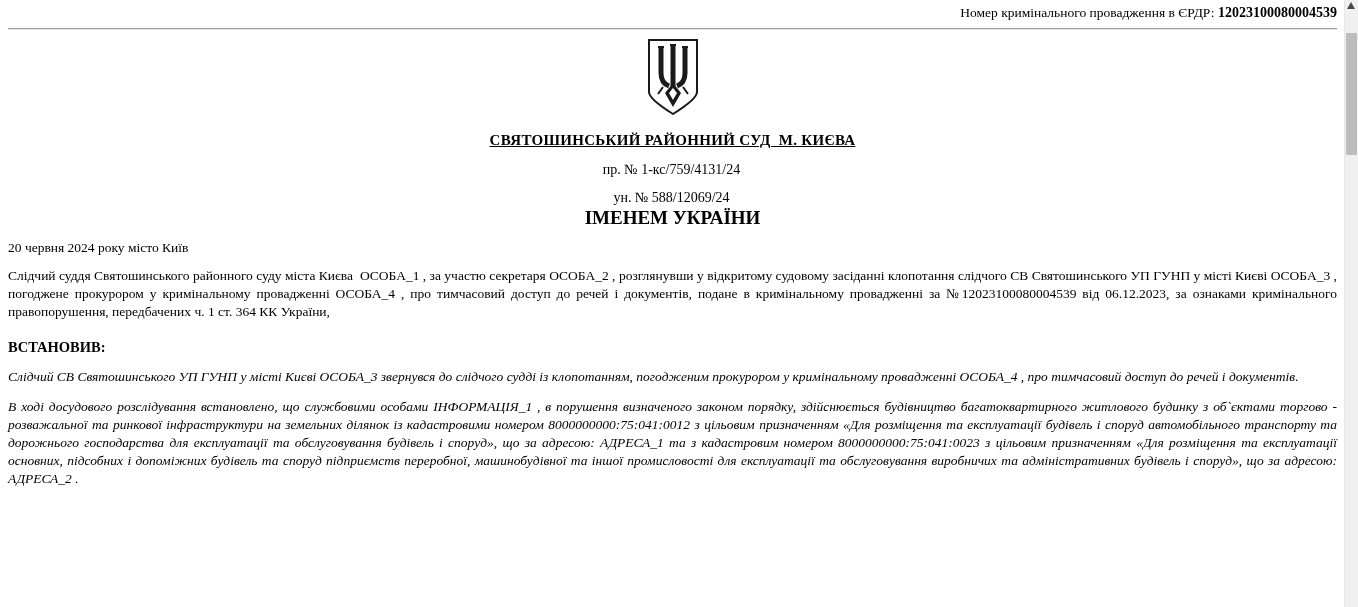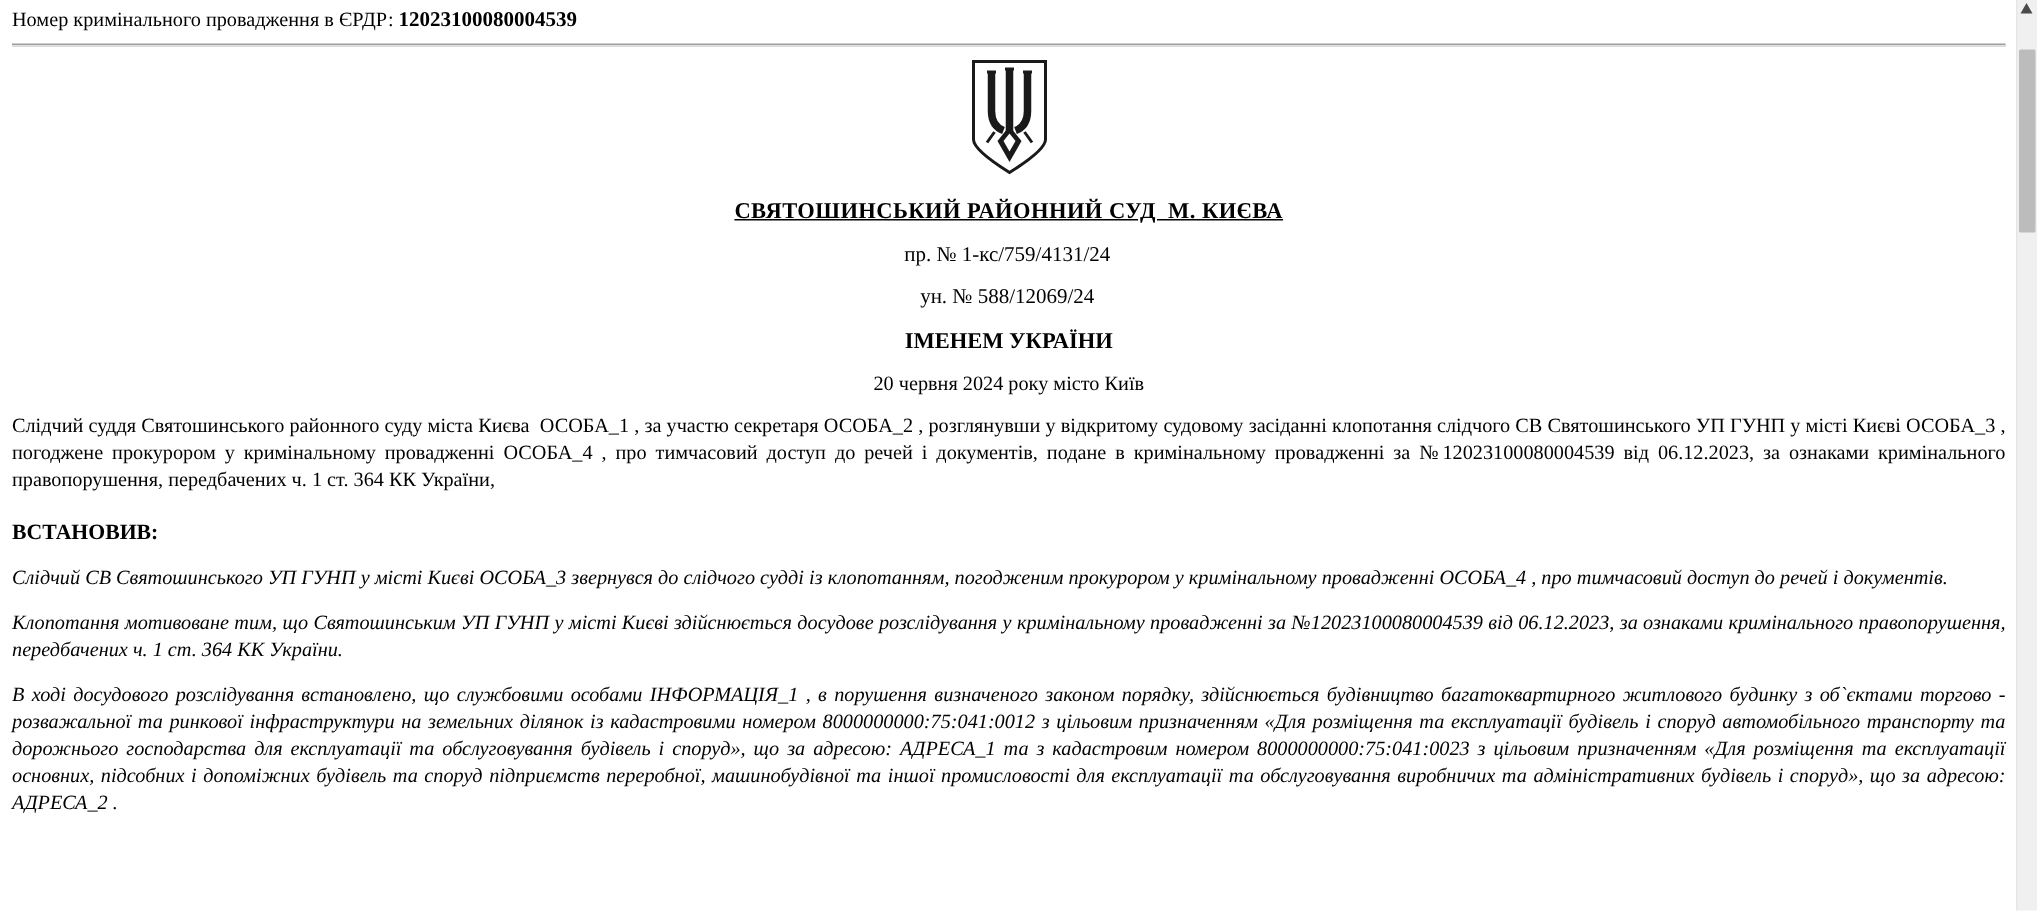--- a/index.html
+++ b/index.html
@@ -15,21 +15,21 @@
   .page {
     position: relative;
     width: 1345px;
     height: 607px;
     box-sizing: border-box;
     padding: 4px 8px 0 8px;
   }
   .ern-line {
     font-size: 13.5px;
     line-height: 18px;
-    text-align: left;
+    text-align: right;
   }
   .ern-line .num {
     font-weight: bold;
     font-size: 14px;
   }
   .rule {
     margin-top: 6px;
     height: 1px;
     background: #9d9d9d;
     border-bottom: 1px solid #e3e3e3;
@@ -56,30 +56,28 @@
   }
   .refs .ref2 { margin-top: 10px; }
   .doc-title {
     margin-top: 16px;
     text-align: center;
     font-weight: bold;
     font-size: 15px;
     letter-spacing: 1px;
   }
   .doc-subtitle {
-    margin-top: 12px;
     text-align: center;
     font-weight: bold;
-    font-size: 15px;
+    font-size: 19px;
   }
   p.body-text {
     font-size: 13.5px;
     line-height: 18px;
     margin: 10px 0 0 0;
-    text-align: center;
   }
   p.just { text-align: justify; }
   p.sp { margin-top: 12px; font-style: italic; }
   .sec-heading {
     margin-top: 18px;
     font-weight: bold;
     font-size: 14.5px;
   }
   
   .scrollbar {
@@ -156,21 +154,20 @@
 
   <div class="doc-subtitle">ІМЕНЕМ УКРАЇНИ</div>
 
   <p class="body-text">20 червня 2024 року місто Київ</p>
 
   <p class="body-text just">Слідчий суддя Святошинського районного суду міста Києва&nbsp; ОСОБА_1 , за участю секретаря ОСОБА_2 , розглянувши у відкритому судовому засіданні клопотання слідчого СВ Святошинського УП ГУНП у місті Києві ОСОБА_3 , погоджене прокурором у кримінальному провадженні ОСОБА_4 , про тимчасовий доступ до речей і документів, подане в кримінальному провадженні за №12023100080004539 від 06.12.2023, за ознаками кримінального правопорушення, передбачених ч. 1 ст. 364 КК України,</p>
 
   <div class="sec-heading">ВСТАНОВИВ:</div>
 
   <p class="body-text just sp">Слідчий СВ Святошинського УП ГУНП у місті Києві ОСОБА_3 звернувся до слідчого судді із клопотанням, погодженим прокурором у кримінальному провадженні ОСОБА_4 , про тимчасовий доступ до речей і документів.</p>
-  <p class="body-text just sp">Клопотання мотивоване тим, що Святошинським УП ГУНП у місті Києві здійснюється досудове розслідування у кримінальному провадженні за №12023100080004539 від 06.12.2023, за ознаками кримінального правопорушення, передбачених ч. 1 ст. 364 КК України.</p>
   <p class="body-text just sp">В ході досудового розслідування встановлено, що службовими особами ІНФОРМАЦІЯ_1 , в порушення визначеного законом порядку, здійснюється будівництво багатоквартирного житлового будинку з об`єктами торгово - розважальної та ринкової інфраструктури на земельних ділянок із кадастровими номером 8000000000:75:041:0012 з цільовим призначенням «Для розміщення та експлуатації будівель і споруд автомобільного транспорту та дорожнього господарства для експлуатації та обслуговування будівель і споруд», що за адресою: АДРЕСА_1 та з кадастровим номером 8000000000:75:041:0023 з цільовим призначенням «Для розміщення та експлуатації основних, підсобних і допоміжних будівель та споруд підприємств переробної, машинобудівної та іншої промисловості для експлуатації та обслуговування виробничих та адміністративних будівель і споруд», що за адресою: АДРЕСА_2 .</p>
 
 </div>
 
 <div class="scrollbar">
   <div class="sb-btn">
     <div class="sb-arrow"></div>
   </div>
   <div class="sb-thumb"></div>
 </div>

